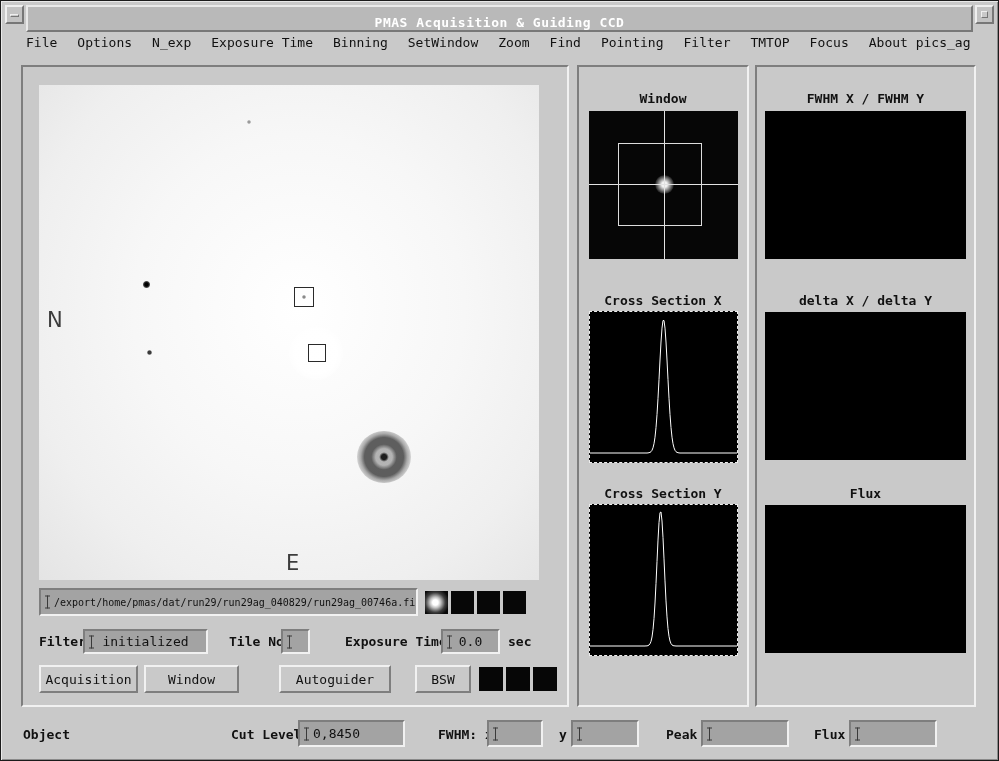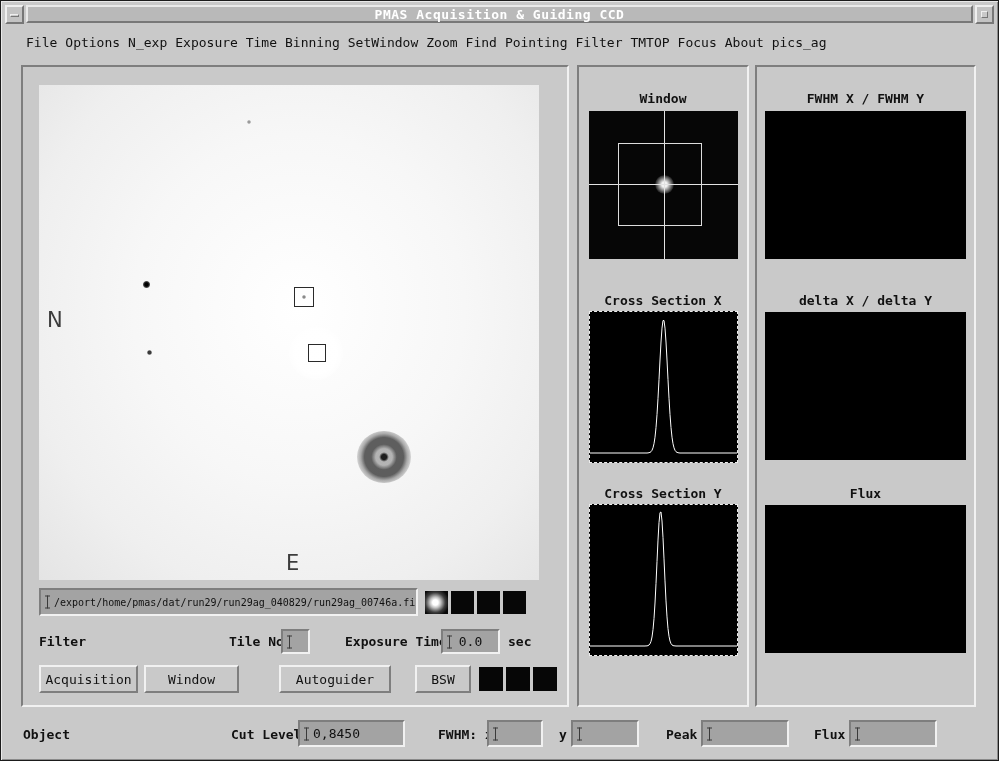--- a/index.html
+++ b/index.html
@@ -9,28 +9,28 @@
           border:1px solid #1b1b1b;box-shadow:inset 1px 1px 0 #e9e9e9, inset -1px -1px 0 #8a8a8a}
   .sunken{border:2px solid;border-color:#7e7e7e #f1f1f1 #f1f1f1 #7e7e7e}
 
   
   .tb-btn{position:absolute;top:4px;width:19px;height:19px;background:#c3c3c3;
           border:2px solid;border-color:#efefef #777 #777 #efefef}
   .tb-btn .dash{position:absolute;left:3px;right:3px;top:7px;height:3px;background:#c9c9c9;
           border:1px solid;border-color:#efefef #777 #777 #efefef}
   .tb-btn .maxsq{position:absolute;left:4px;top:4px;width:7px;height:7px;background:#c9c9c9;
           border:1px solid;border-color:#efefef #777 #777 #efefef}
-  .titlebar{position:absolute;left:25px;right:25px;top:4px;height:18px;background:#b9b9b9;
+  .titlebar{position:absolute;left:25px;right:25px;top:4px;height:27px;background:#b9b9b9;
           border:2px solid;border-color:#e9e9e9 #787878 #787878 #e9e9e9;
-          display:flex;align-items:flex-start;justify-content:center}
+          display:flex;align-items:flex-end;justify-content:center}
   .titlebar span{color:#fff;font-weight:bold;font-size:13px;letter-spacing:0.5px}
 
   
   .menubar{position:absolute;left:4px;right:4px;top:27px;height:29px;display:flex;align-items:center;
-          gap:8px;padding-left:21px;font-size:13px;color:#111}
+          gap:20px;padding-left:21px;font-size:13px;color:#111}
   .menu-item{white-space:pre;cursor:default}
 
   
   .panel{position:absolute;background:#c9c9c9}
   .ptitle{position:absolute;left:0;width:100%;text-align:center;font-weight:bold;font-size:13px;color:#111}
   .lbl{position:absolute;font-weight:bold;font-size:13px;color:#111;white-space:pre}
 
   
   .ccd{position:absolute;left:16px;top:18px;width:500px;height:495px;
        background:radial-gradient(ellipse at 52% 45%, #ffffff 0%, #f7f7f7 45%, #efefef 75%, #e4e4e4 100%)}
@@ -135,20 +135,24 @@
     </div>
 
     <div class="tiles" style="left:402px;top:524px">
       <div class="tile blob"></div>
       <div class="tile"></div>
       <div class="tile"></div>
       <div class="tile"></div>
     </div>
 
     <span class="lbl" style="left:16px;top:567px">Filter</span>
+    <div class="field center" style="left:60px;top:562px;width:125px;height:25px">
+      <span class="caret"></span>
+      <span>initialized</span>
+    </div>
 
     <span class="lbl" style="left:206px;top:567px">Tile No</span>
     <div class="field" style="left:258px;top:562px;width:29px;height:25px">
       <span class="caret"></span>
       <span></span>
     </div>
 
     <span class="lbl" style="left:322px;top:567px">Exposure Time</span>
     <div class="field center" style="left:418px;top:562px;width:59px;height:25px">
       <span class="caret"></span>

